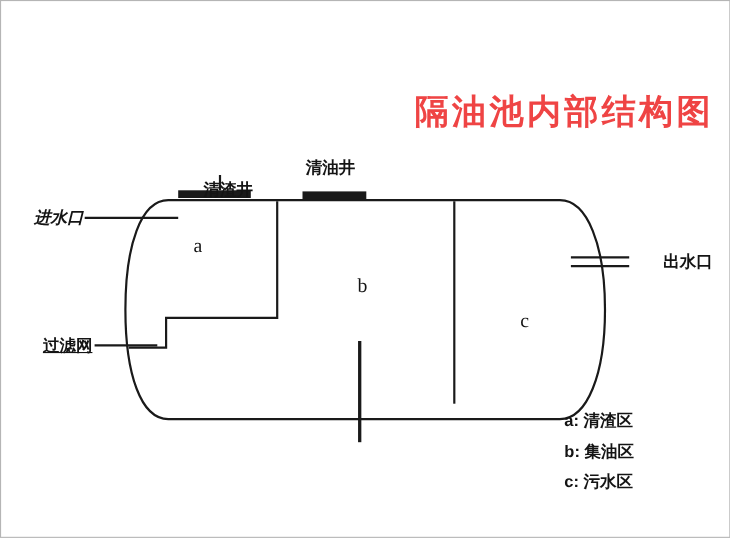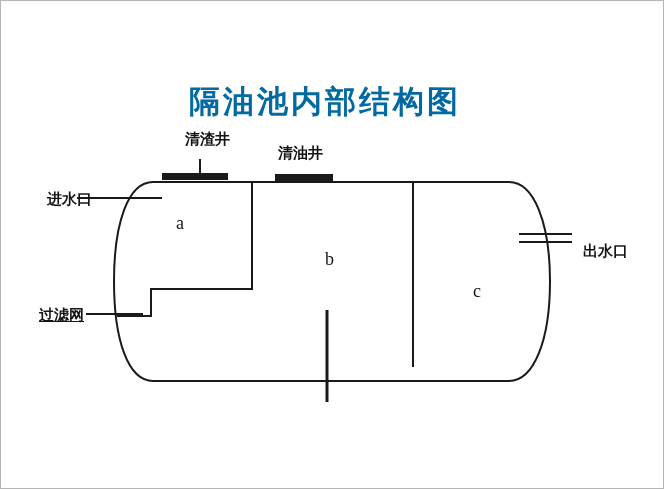--- a/index.html
+++ b/index.html
@@ -11,25 +11,25 @@
     background: #ffffff;
     border: 1px solid #b5b5b5;
     overflow: hidden;
     font-family: "Liberation Sans", sans-serif;
   }
   .title {
     position: absolute;
     top: 80px;
     left: 0;
     width: 648px;
-    text-align: center;
+    text-align: right;
     font-size: 31px;
     font-weight: bold;
     letter-spacing: 3px;
-    color: #0369a1;
+    color: #ef4444;
   }
   svg.diagram {
     position: absolute;
     top: 0;
     left: 0;
   }
   .lbl {
     position: absolute;
     font-size: 15px;
     font-weight: bold;
@@ -82,28 +82,33 @@
     <line x1="518" y1="241" x2="571" y2="241" stroke="#1a1a1a" stroke-width="2"></line>
 
     <line x1="85" y1="313" x2="142" y2="313" stroke="#1a1a1a" stroke-width="2"></line>
 
     <rect x="161" y="172" width="66" height="7" fill="#1a1a1a"></rect>
     <line x1="199" y1="158" x2="199" y2="172" stroke="#1a1a1a" stroke-width="2"></line>
 
     <rect x="274" y="173" width="58" height="7" fill="#1a1a1a"></rect>
   </svg>
 
-  <span class="lbl" style="left:46px; top:190px;">进水口</span>
+  <span class="lbl" style="left:30px; top:190px;font-style:italic;">进水口</span>
 
-  <span class="lbl" style="left:582px; top:230px;margin-top:12px;">出水口</span>
+  <span class="lbl" style="left:602px; top:230px;">出水口</span>
 
   <span class="lbl" style="left:38px; top:306px;text-decoration:underline;">过滤网</span>
 
-  <span class="lbl" style="left:184px; top:130px;">清渣井</span>
+  <span class="lbl" style="left:184px; top:164px;">清渣井</span>
 
   <span class="lbl" style="left:277px; top:144px;">清油井</span>
 
   <span class="zone" style="left:175px; top:213px;">a</span>
   <span class="zone" style="left:324px; top:249px;">b</span>
   <span class="zone" style="left:472px; top:281px;">c</span>
 
+  <div class="legend">
+    <div class="legend-item">a: 清渣区</div>
+    <div class="legend-item">b: 集油区</div>
+    <div class="legend-item">c: 污水区</div>
+  </div>
 
 </div>
 
 </body></html>

